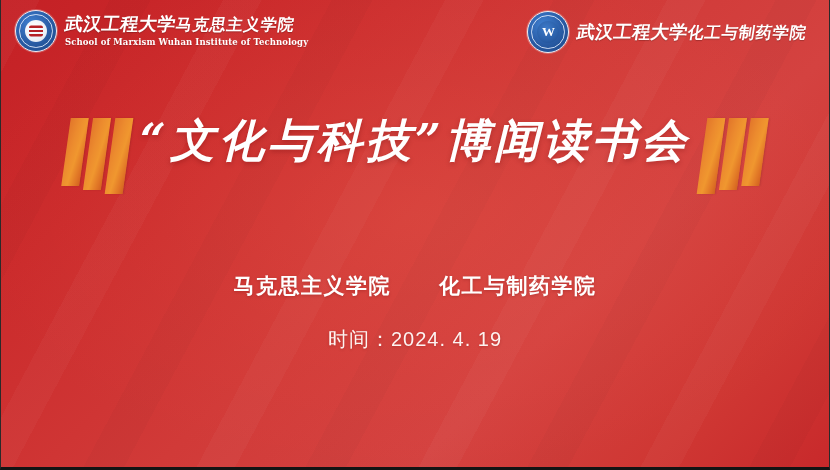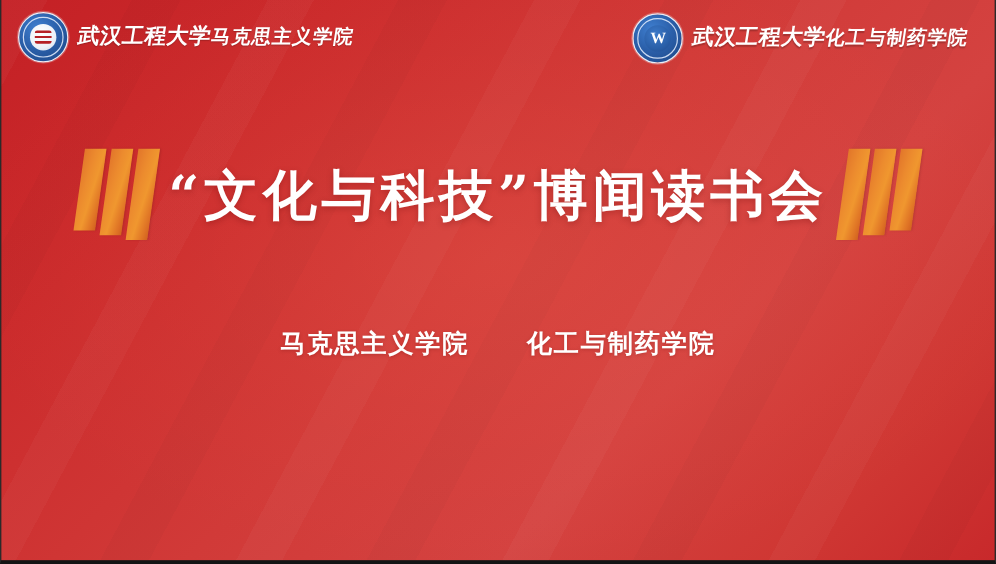--- a/index.html
+++ b/index.html
@@ -146,22 +146,23 @@
   }
   .logo-right .logo-cn, .logo-right .logo-en { text-align: right; }
 
   
   .title-band {
     position: absolute;
     left: 0; right: 0;
     top: 118px;
     height: 88px;
     display: flex;
-    align-items: center;
+    align-items: flex-start;
     justify-content: center;
+    font-style: italic;
   }
   .bars {
     display: flex;
     gap: 4px;
     flex: 0 0 auto;
   }
   .bars-left  { margin-right: 12px; }
   .bars-right { margin-left: 12px; }
   .bar {
     width: 18px;
@@ -232,20 +233,21 @@
   <div class="glow"></div>
 
   <div class="header">
 
     <div class="logo-block logo-left">
       <div class="seal seal-left">
         <div class="seal-inner"></div>
       </div>
       <div class="logo-text">
         <div class="logo-cn"><span>武汉工程大学</span><span class="sub-unit">马克思主义学院</span></div>
+        <div class="logo-en">School of Marxism Wuhan Institute of Technology</div>
       </div>
     </div>
 
     <div class="logo-block logo-right">
       <div class="seal seal-right">
         <div class="seal-inner"></div>
       </div>
       <div class="logo-text">
         <div class="logo-cn"><span>武汉工程大学</span><span class="sub-unit">化工与制药学院</span></div>
       </div>
@@ -265,14 +267,17 @@
       <div class="bar"></div>
       <div class="bar"></div>
     </div>
   </div>
 
   <div class="subtitle-row">
     <div class="subtitle-item">马克思主义学院</div>
     <div class="subtitle-item">化工与制药学院</div>
   </div>
 
+  <div class="date-row">
+    <span class="date-text">时间：2024. 4. 19</span>
+  </div>
 
 </div>
 
 </body></html>

